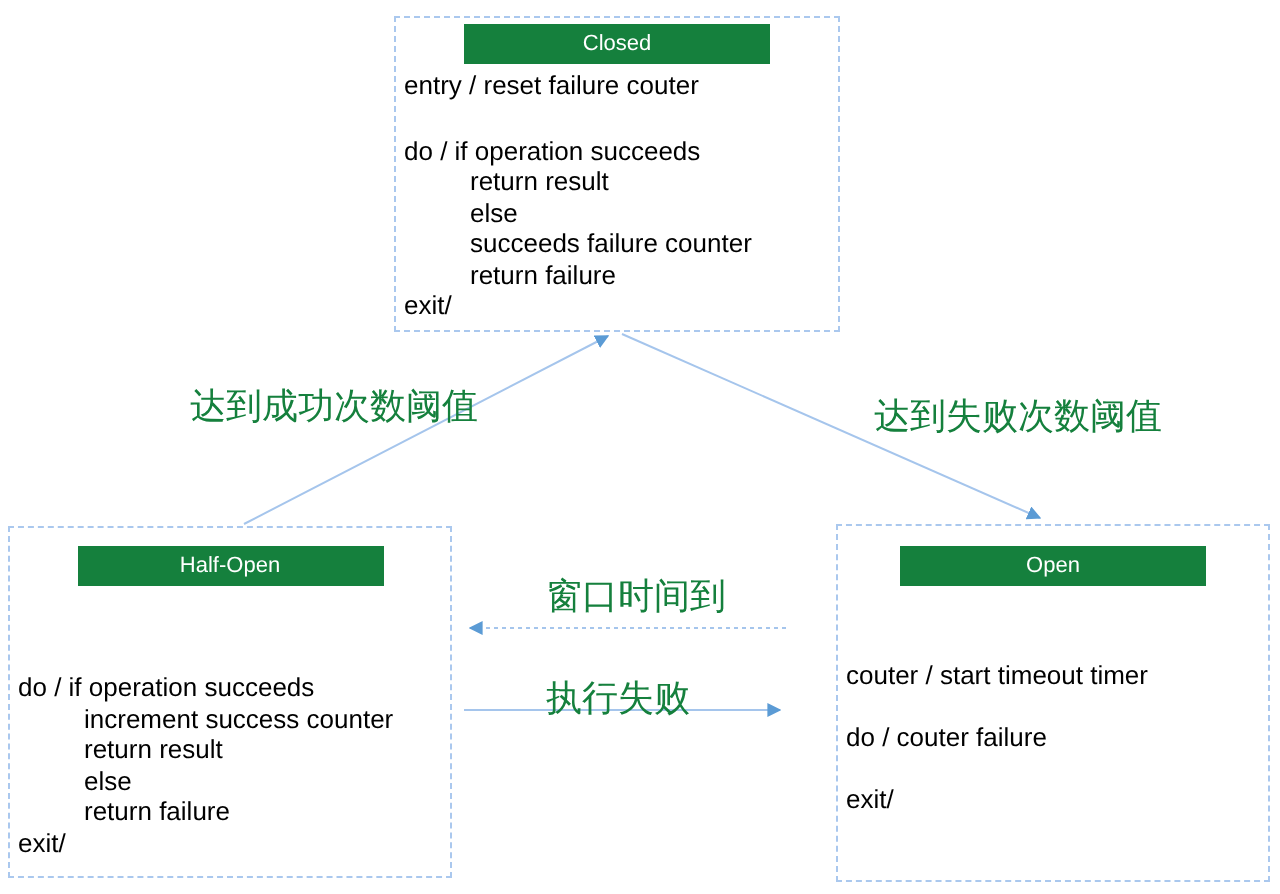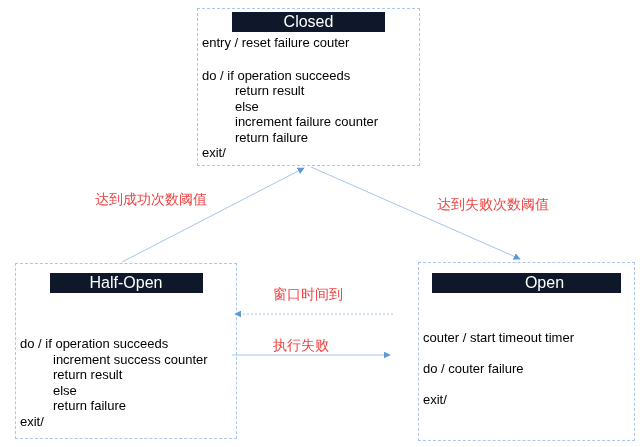--- a/index.html
+++ b/index.html
@@ -5,56 +5,56 @@
   html,body{margin:0;padding:0;background:#ffffff;}
   .canvas{
     position:relative;width:640px;height:447px;background:#ffffff;
     font-family:"Liberation Sans",sans-serif;overflow:hidden;
   }
   .state-box{
     position:absolute;background:#ffffff;border:1px dashed #aac8ee;
     box-sizing:border-box;
   }
   .title-bar{
-    background:#0f172a;color:#ffffff;font-size:16px;text-align:center;
+    background:#15803d;color:#ffffff;font-size:11px;text-align:center;
     height:20px;line-height:20px;width:153px;margin-left:auto;margin-right:auto;
   }
   .state-closed{left:197px;top:8px;width:223px;height:158px;}
   .state-closed .title-bar{margin-top:3px;}
-  .state-half-open{left:15px;top:263px;width:222px;height:176px;}
+  .state-half-open{left:4px;top:263px;width:222px;height:176px;}
   .state-half-open .title-bar{margin-top:9px;}
   .state-open{left:418px;top:262px;width:217px;height:179px;}
-  .state-open .title-bar{margin-top:10px;padding-left:36px;}
+  .state-open .title-bar{margin-top:10px;}
   .lines{font-size:13px;color:#000000;padding-left:4px;}
   .lines div{line-height:15.5px;height:15.5px;white-space:pre;}
   .lines .indent{padding-left:33px;}
   .state-closed .lines{margin-top:3px;}
   .state-half-open .lines{margin-top:20px;}
   .state-open .lines{margin-top:37px;}
   .gap-sm{height:17px !important;}
   .gap-lg{height:23px !important;}
   .t-label{
-    position:absolute;font-size:14px;color:#ef4444;white-space:nowrap;
+    position:absolute;font-size:18px;color:#15803d;white-space:nowrap;
   }
   .arrow-layer{position:absolute;left:0;top:0;pointer-events:none;}
 </style>
 </head>
 <body>
 
 <div class="canvas">
 
   <div class="state-box state-closed">
     <div class="title-bar">Closed</div>
     <div class="lines">
       <div>entry / reset failure couter</div>
       <div class="gap-sm"></div>
       <div>do / if operation succeeds</div>
       <div class="indent">return result</div>
       <div class="indent">else</div>
-      <div class="indent">increment failure counter</div>
+      <div class="indent">succeeds failure counter</div>
       <div class="indent">return failure</div>
       <div>exit/</div>
     </div>
   </div>
 
   <div class="state-box state-half-open">
     <div class="title-bar">Half-Open</div>
     <div class="lines">
       <div class="gap-lg"></div>
       <div>do / if operation succeeds</div>

